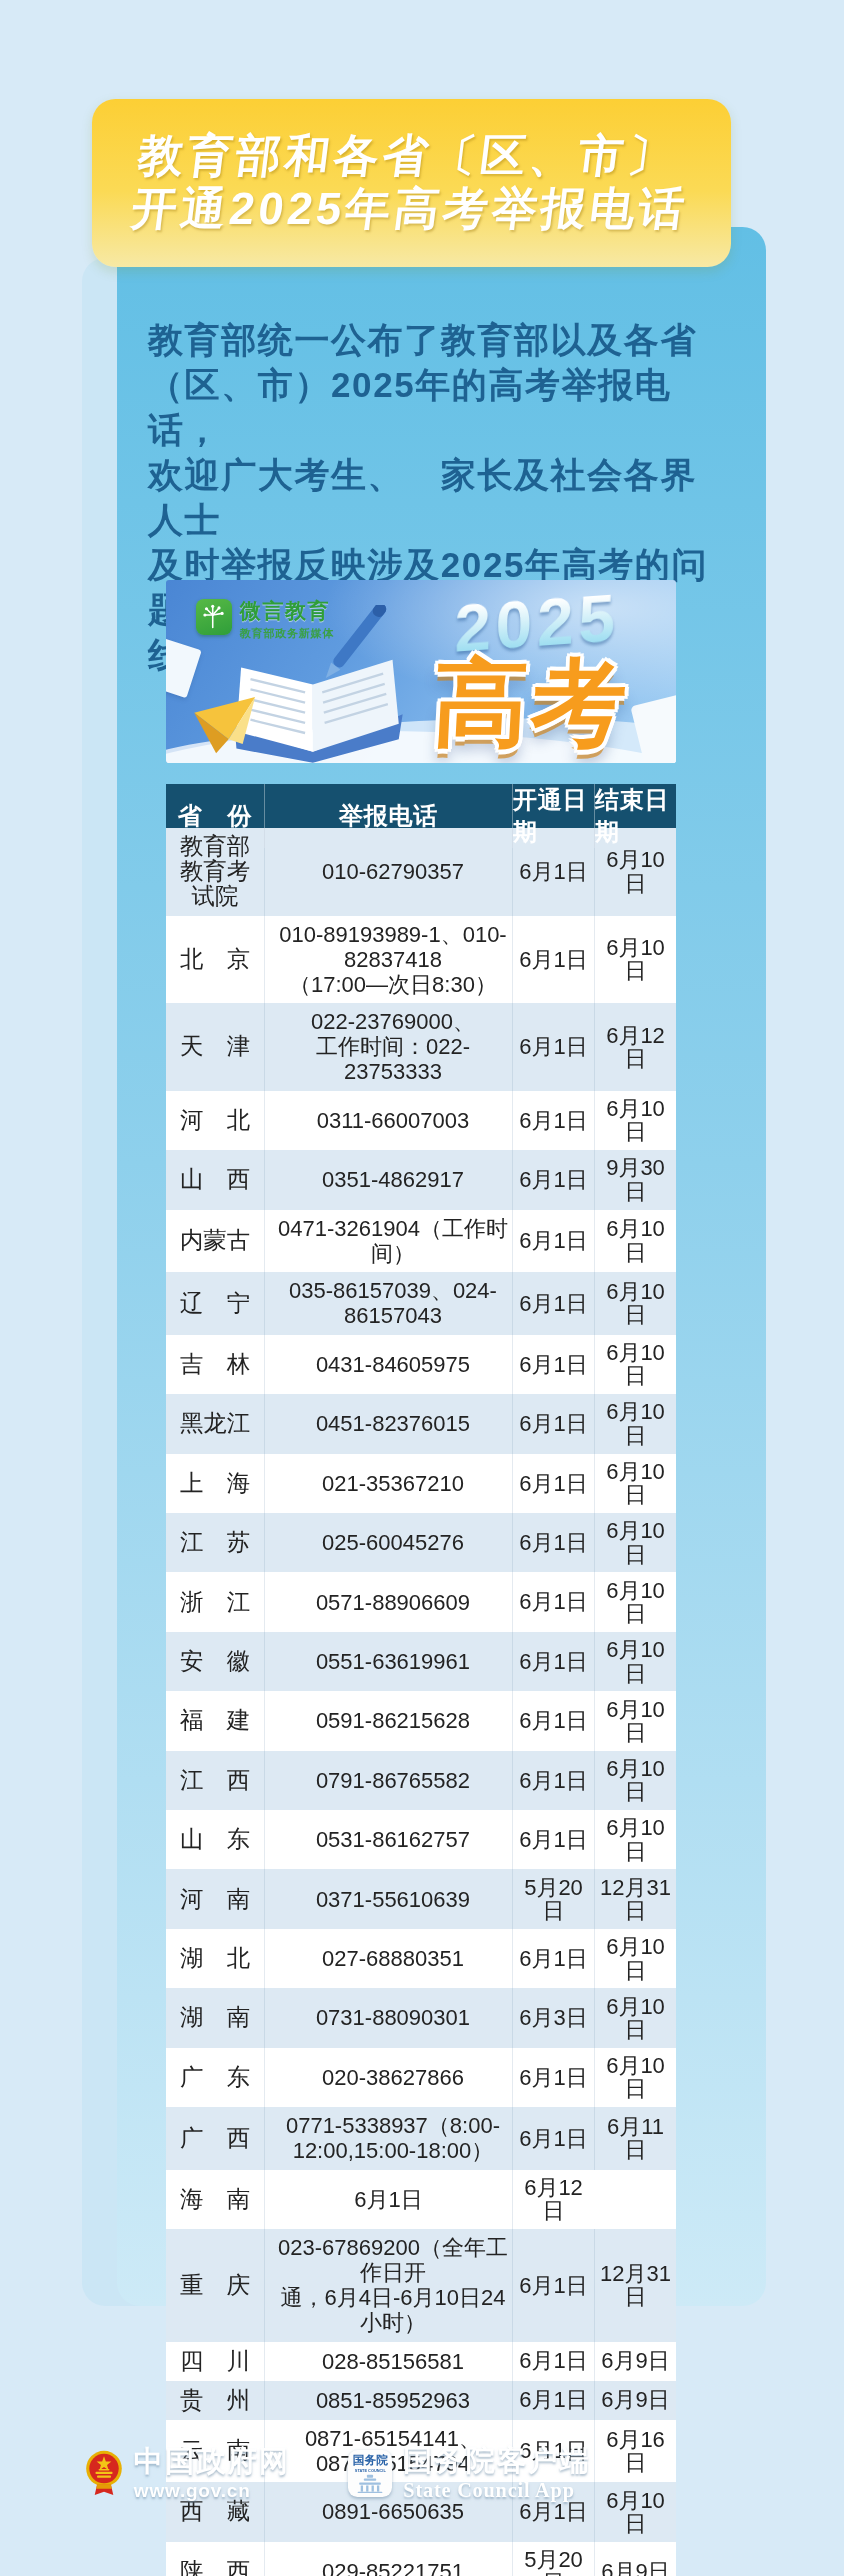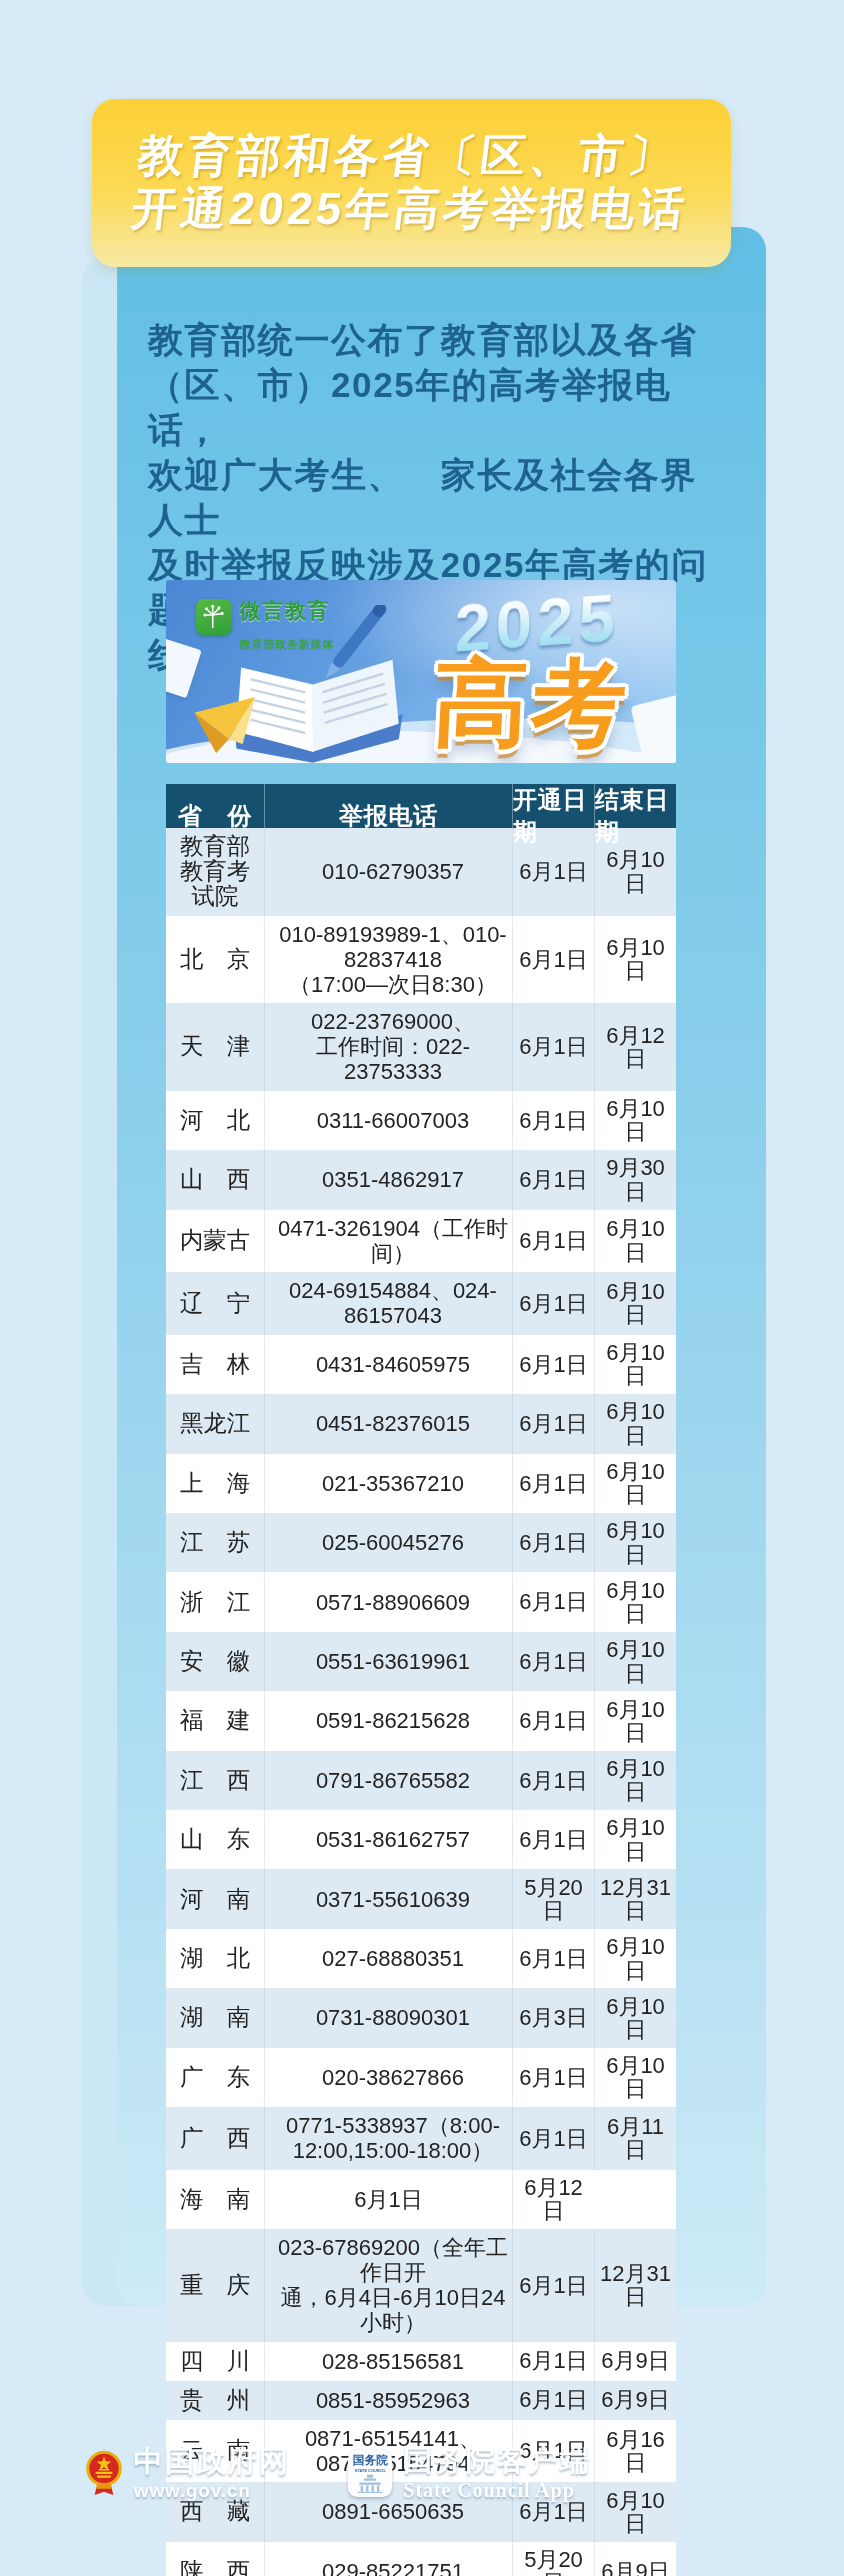--- a/index.html
+++ b/index.html
@@ -35,21 +35,21 @@
   .paper-left{position:absolute;left:-12.5px;top:63px;width:41px;height:50px;background:#f2f8fd;
     transform:rotate(18deg);border-radius:3.1px;box-shadow:0 2.3px 4.7px rgba(40,80,140,.25);}
   .paper-right{position:absolute;right:-17px;bottom:-6.3px;width:55px;height:70px;background:#f6fafd;
     transform:rotate(-14deg);border-radius:4.7px;}
   .banner-logo{position:absolute;left:30px;top:19px;display:flex;align-items:flex-start;}
   .logo-badge{width:36px;height:36px;border-radius:7.8px;background:linear-gradient(160deg,#57b945,#2f9e3a);
     display:flex;align-items:center;justify-content:center;box-shadow:0 1.6px 3.1px rgba(20,80,30,.3);}
   .logo-texts{margin-left:7.8px;}
   .logo-title{font-size:21px;font-weight:800;color:#2f9e3a;line-height:23.4px;letter-spacing:1.6px;
     text-shadow:0 0.8px 0.8px rgba(255,255,255,.6);}
-  .logo-sub{font-size:11px;font-weight:700;color:#3aa046;letter-spacing:0.8px;margin-top:15px;}
+  .logo-sub{font-size:11px;font-weight:700;color:#3aa046;letter-spacing:0.8px;margin-top:4px;}
   .book-art{position:absolute;left:14px;bottom:-4.7px;}
   .year-text{position:absolute;right:22px;top:4.7px;width:234px;text-align:center;
     font-size:66px;font-weight:900;letter-spacing:4.7px;transform:rotate(-4deg) skewX(-4deg);
     background:linear-gradient(180deg,#ffffff 20%,#8fd9ef 90%);-webkit-background-clip:text;
     background-clip:text;color:transparent;filter:drop-shadow(0 3.9px 1.6px rgba(40,90,150,.45));}
   .exam-text{position:absolute;right:31px;top:61px;width:227px;text-align:center;
     font-size:95px;font-weight:900;color:#f79c1d;transform:skewX(-3deg);letter-spacing:3.1px;
     text-shadow:-3.1px -3.1px 0 #fff,3.1px -3.1px 0 #fff,-3.1px 3.1px 0 #fff,3.1px 3.1px 0 #fff,-3.9px 0 0 #fff,
       3.9px 0 0 #fff,0 -3.9px 0 #fff,0 4.7px 0 #fff,0 9.4px 0 rgba(211,130,20,.65),0 12.5px 14px rgba(30,60,120,.35);}
 
@@ -209,21 +209,21 @@
 
   <div class="row">
     <div class="cell province">内蒙古</div>
     <div class="cell phone">0471-3261904（工作时间）</div>
     <div class="cell date">6月1日</div>
     <div class="cell date">6月10日</div>
   </div>
 
   <div class="row">
     <div class="cell province">辽　宁</div>
-    <div class="cell phone">024-69154884、024-86157043</div>
+    <div class="cell phone">035-86157039、024-86157043</div>
     <div class="cell date">6月1日</div>
     <div class="cell date">6月10日</div>
   </div>
 
   <div class="row">
     <div class="cell province">吉　林</div>
     <div class="cell phone">0431-84605975</div>
     <div class="cell date">6月1日</div>
     <div class="cell date">6月10日</div>
   </div>

